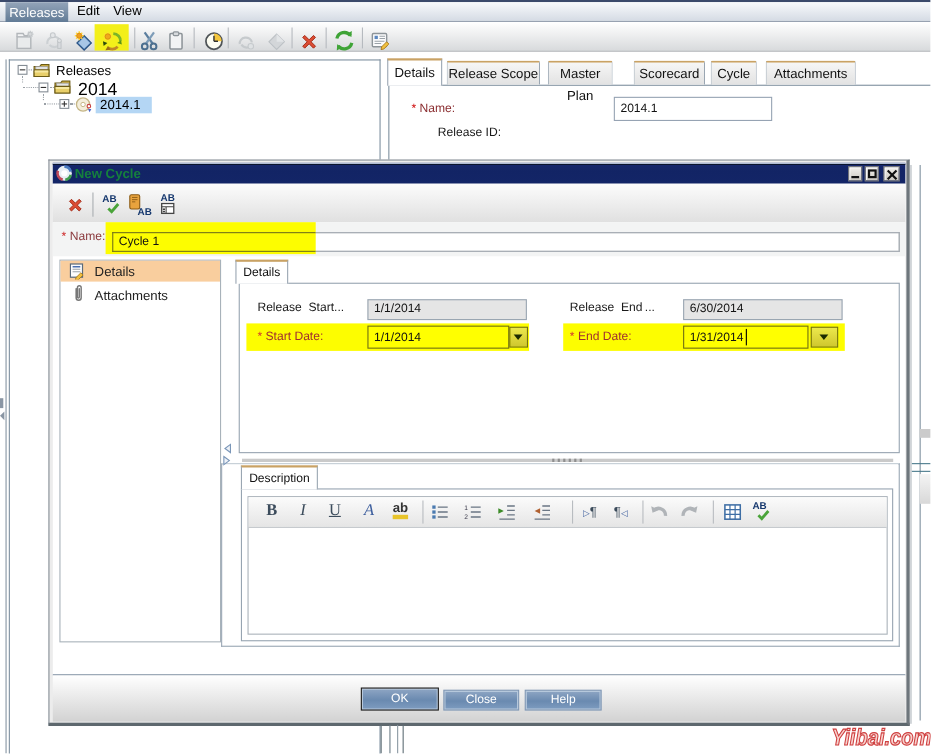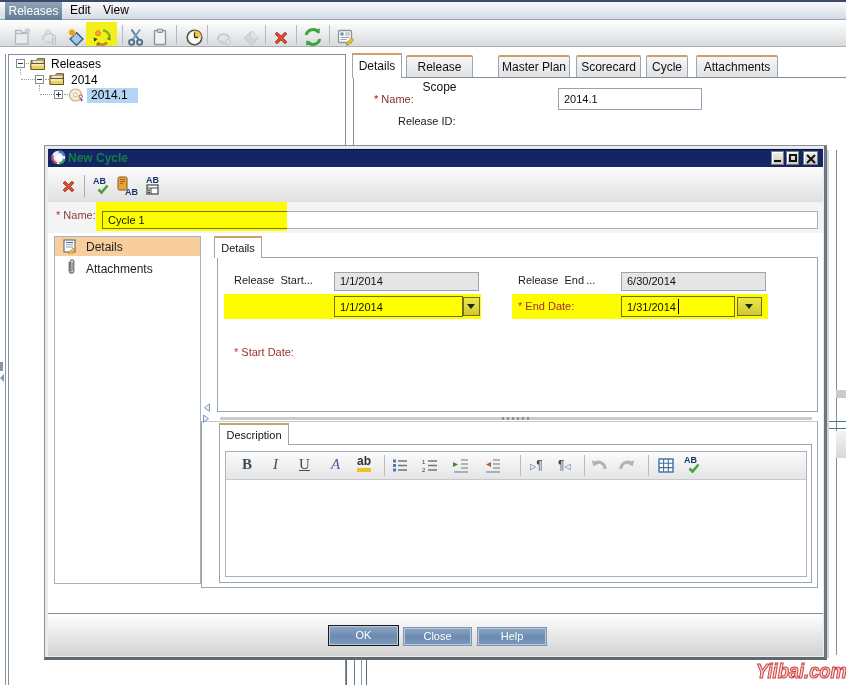--- a/index.html
+++ b/index.html
@@ -117,21 +117,21 @@
 
   <div class="abs" style="left:5px;top:54px;width:1px;height:631px;background:#8795a3;"></div>
   <div class="abs" style="left:8px;top:54px;width:338px;height:633px;background:#fff;border:1px solid #7e909f;border-bottom:none;"></div>
 
   <div class="abs" style="left:16px;top:59px;width:9px;height:9px;background:#fff;border:1px solid #848c94;"></div>
   <div class="abs" style="left:18px;top:63px;width:5px;height:1px;background:#333;"></div>
   <div class="abs" style="left:51px;top:57px;font-size:12px;color:#000;">Releases</div>
 
   <div class="abs" style="left:35px;top:75px;width:9px;height:9px;background:#fff;border:1px solid #848c94;"></div>
   <div class="abs" style="left:37px;top:79px;width:5px;height:1px;background:#333;"></div>
-  <div class="abs" style="left:71px;top:73px;font-size:12px;color:#000;">2014</div>
+  <div class="abs" style="left:71px;top:73px;font-size:16px;color:#000;">2014</div>
 
   <div class="abs" style="left:54px;top:90px;width:9px;height:9px;background:#fff;border:1px solid #848c94;"></div>
   <div class="abs" style="left:56px;top:94px;width:5px;height:1px;background:#333;"></div>
   <div class="abs" style="left:58px;top:92px;width:1px;height:5px;background:#333;"></div>
   <div class="abs" style="left:87px;top:88px;width:51px;height:15px;background:#b4d6f4;"></div>
   <div class="abs" style="left:91px;top:88px;font-size:12px;color:#000;">2014.1</div>
 
   <svg class="abs" style="left:30px;top:57px;" width="16" height="14" viewBox="0 0 16 14">
     <path d="M1,3.5 h5 l1.5,-1.8 h7 v10.8 h-13.5 z" fill="#c8a83c" stroke="#6b5a14" stroke-width="1"></path>
     <rect x="2.5" y="3.6" width="11" height="4.2" fill="#e3e3e3" stroke="#9a9a9a" stroke-width="0.7"></rect>
@@ -155,22 +155,22 @@
   <div class="abs" style="left:26px;top:63px;width:5px;border-top:1px dotted #9aa0a6;"></div>
   <div class="abs" style="left:20px;top:69px;height:6px;border-left:1px dotted #9aa0a6;"></div>
   <div class="abs" style="left:21px;top:79px;width:14px;border-top:1px dotted #9aa0a6;"></div>
   <div class="abs" style="left:45px;top:79px;width:4px;border-top:1px dotted #9aa0a6;"></div>
   <div class="abs" style="left:39px;top:85px;height:6px;border-left:1px dotted #9aa0a6;"></div>
   <div class="abs" style="left:40px;top:94px;width:14px;border-top:1px dotted #9aa0a6;"></div>
   <div class="abs" style="left:64px;top:94px;width:4px;border-top:1px dotted #9aa0a6;"></div>
 
   <div class="abs" style="left:353px;top:77px;width:493px;height:583px;background:#fff;border:1px solid #7e909f;border-right:none;border-bottom:none;"></div>
   <div class="abs" style="left:836px;top:150px;width:1px;height:505px;background:#7e909f;"></div>
-  <div class="abs bgtab" style="left:406px;width:67px;">Release Scope</div>
-  <div class="abs bgtab" style="left:498px;width:72px;">Master Plan</div>
+  <div class="abs bgtab" style="left:406px;width:85px;">Release Scope</div>
+  <div class="abs bgtab" style="left:498px;width:59px;">Master Plan</div>
   <div class="abs bgtab" style="left:576px;width:65px;">Scorecard</div>
   <div class="abs bgtab" style="left:646px;width:42px;">Cycle</div>
   <div class="abs bgtab" style="left:696px;width:82px;">Attachments</div>
   <div class="abs" style="left:352px;top:53px;width:50px;height:25px;background:#fff;border:1px solid #9aa6b2;border-top:2px solid #c9a264;border-bottom:none;font-size:12px;text-align:center;line-height:22px;color:#111;">Details</div>
 
   <div class="abs lbl" style="left:374px;top:93px;"><span style="color:#c00;">* </span><span style="color:#8b2e31;">Name:</span></div>
   <div class="abs" style="left:558px;top:88px;width:144px;height:22px;background:#fff;border:1px solid #96a3b3;font-size:11px;color:#111;line-height:20px;padding-left:5px;">2014.1</div>
   <div class="abs lbl" style="left:374px;top:115px;padding-left:24px;">Release ID:</div>
 
   <div class="abs" style="left:836px;top:390px;width:10px;height:8px;background:#cbcbcb;"></div>
@@ -253,21 +253,21 @@
   <div class="abs" style="left:214px;top:236px;width:48px;height:22px;background:#fff;border:1px solid #9aa6b2;border-top:2px solid #c9a264;border-bottom:none;font-size:11px;text-align:center;line-height:20px;color:#111;">Details</div>
 
   <div class="abs lbl" style="left:234px;top:274px;">Release&nbsp; Start...</div>
   <div class="abs" style="left:334px;top:272px;width:145px;height:19px;background:#e5e5e5;border:1px solid #9aa6b2;"></div>
   <div class="abs" style="left:340px;top:275px;font-size:11px;color:#111;">1/1/2014</div>
   <div class="abs lbl" style="left:518px;top:274px;">Release&nbsp; End ...</div>
   <div class="abs" style="left:621px;top:272px;width:145px;height:19px;background:#e5e5e5;border:1px solid #9aa6b2;"></div>
   <div class="abs" style="left:627px;top:275px;font-size:11px;color:#111;">6/30/2014</div>
 
   <div class="abs" style="left:224px;top:294px;width:257px;height:25px;background:#fdfd00;"></div>
-  <div class="abs lbl" style="left:234px;top:300px;margin-top:46px;"><span style="color:#d03030;">* </span><span style="color:#a03030;">Start Date:</span></div>
+  <div class="abs lbl" style="left:234px;top:300px;"><span style="color:#d03030;">* </span><span style="color:#a03030;">Start Date:</span></div>
   <div class="abs" style="left:334px;top:296px;width:129px;height:21px;background:#ffff00;border:1px solid #6f6f12;"></div>
   <div class="abs" style="left:340px;top:301px;font-size:11px;color:#111;">1/1/2014</div>
   <div class="abs" style="left:463px;top:297px;width:17px;height:19px;background:linear-gradient(#ece84c,#cfc72e);border:1px solid #716f15;"></div>
   <div class="abs" style="left:467px;top:304px;width:0;height:0;border-left:4px solid transparent;border-right:4px solid transparent;border-top:5px solid #1c2b00;"></div>
 
   <div class="abs" style="left:512px;top:294px;width:256px;height:25px;background:#fdfd00;"></div>
   <div class="abs lbl" style="left:518px;top:300px;"><span style="color:#d03030;">* </span><span style="color:#a03030;">End Date:</span></div>
   <div class="abs" style="left:621px;top:296px;width:114px;height:21px;background:#ffff00;border:1px solid #6f6f12;"></div>
   <div class="abs" style="left:627px;top:301px;font-size:11px;color:#111;">1/31/2014</div>
   <div class="abs" style="left:678px;top:299px;width:1px;height:15px;background:#000;"></div>

